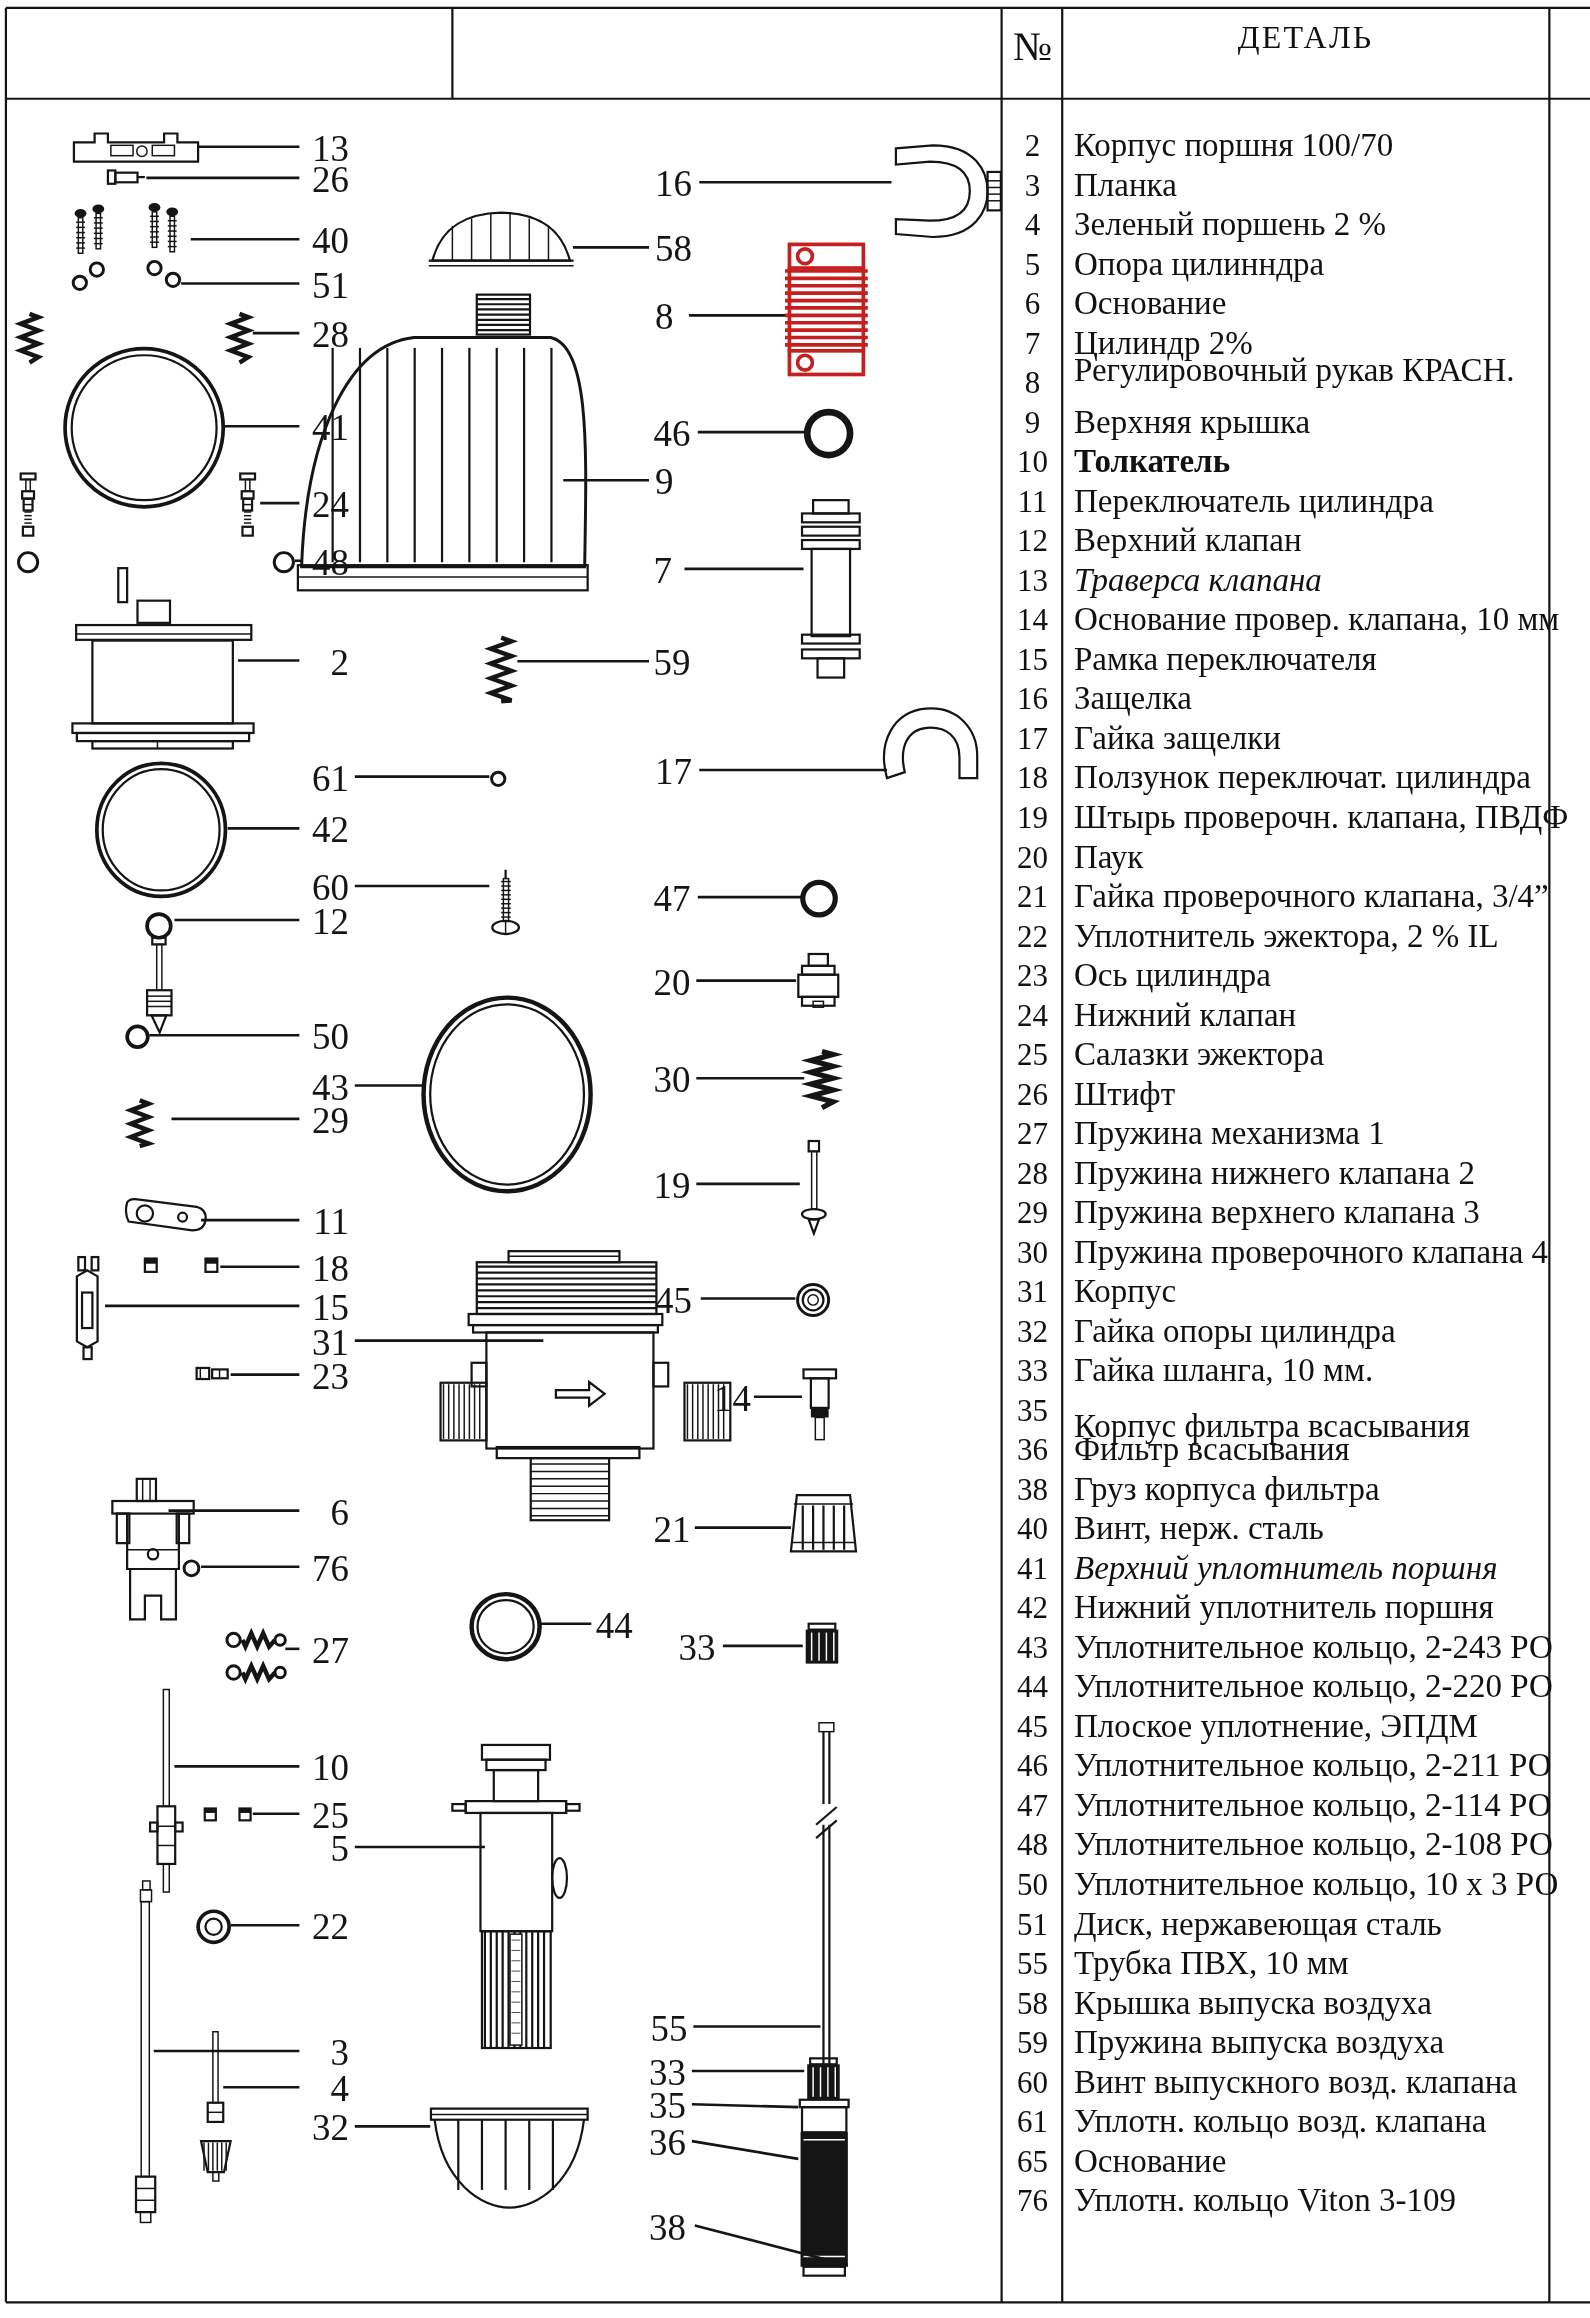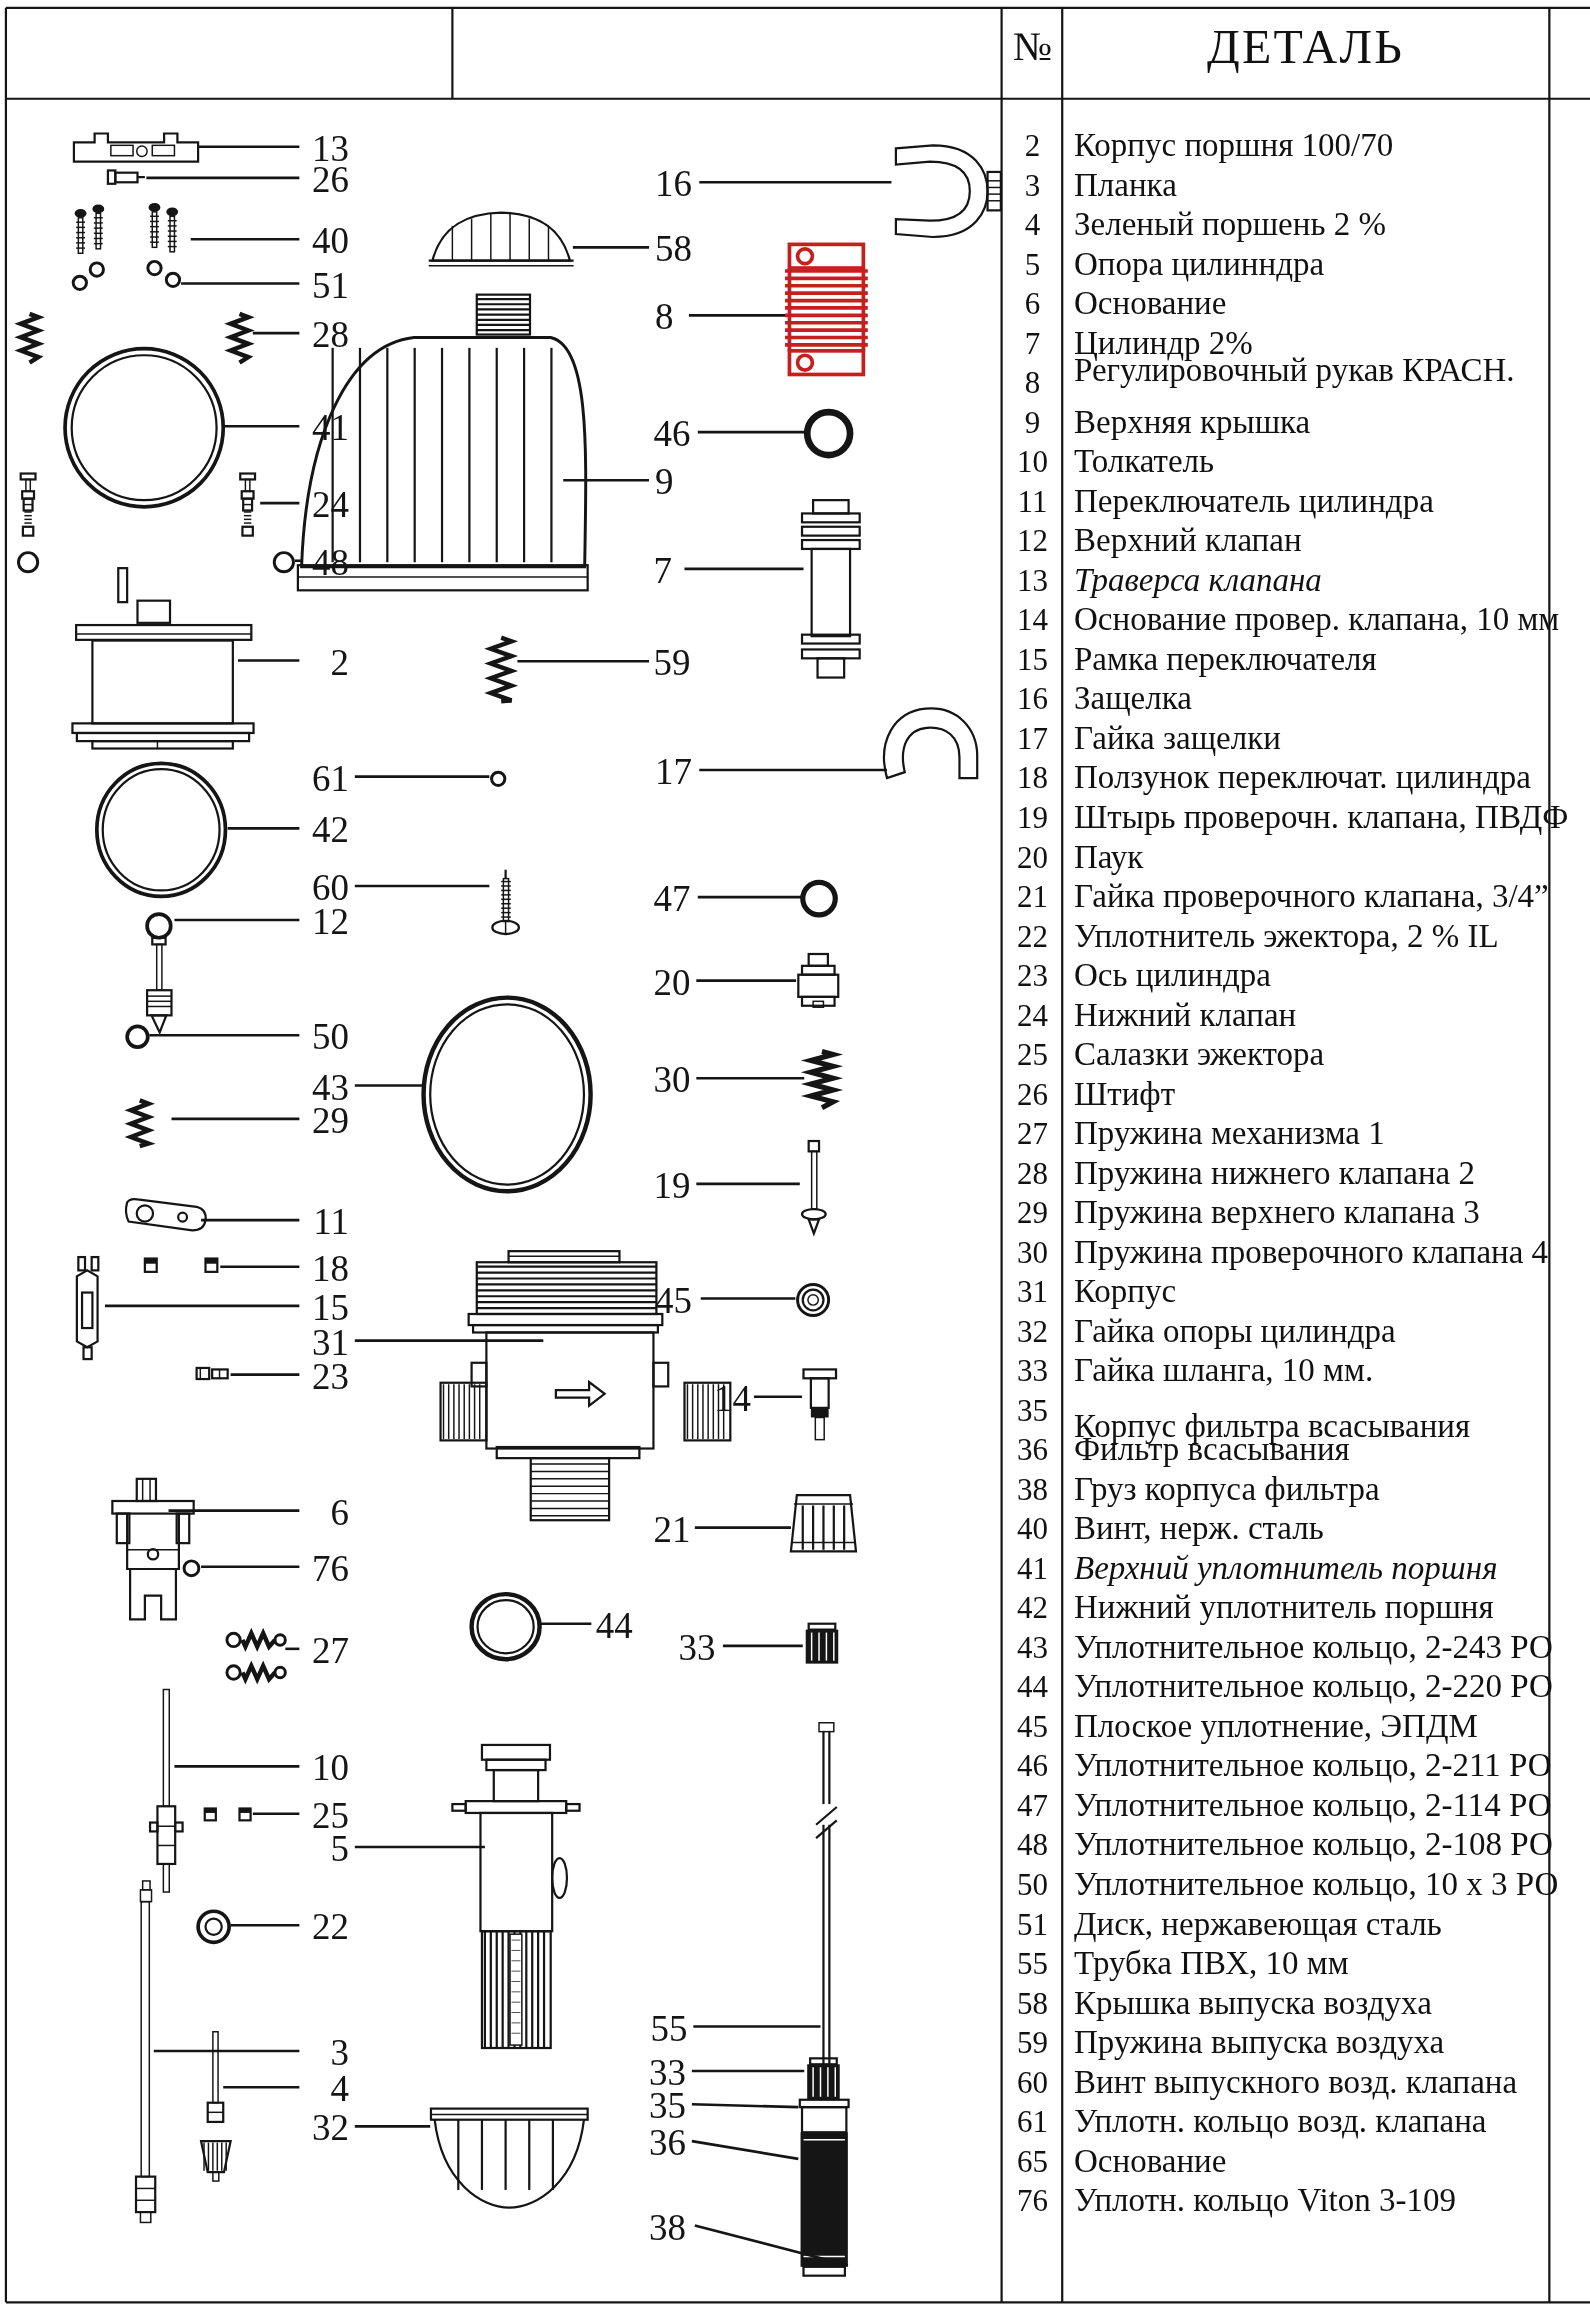--- a/index.html
+++ b/index.html
@@ -2,21 +2,21 @@
 <html style="font-size:12px"><head>
 <meta charset="utf-8">
 <style>
   html,body{margin:0;padding:0;background:#e8e8e8;}
   .page{position:relative;width:1590px;height:2319px;background:#ffffff;overflow:hidden;
         font-family:"Liberation Serif", serif;color:#111;}
   svg.diagram{position:absolute;left:0;top:0;width:1590px;height:2319px;}
   .hdr-num{position:absolute;left:1002px;top:22px;width:61px;text-align:center;
            font-size:41px;}
   .hdr-det{position:absolute;left:1062px;top:19px;width:487px;text-align:center;
-           font-size:48px;letter-spacing:2.2px;}
+           font-size:32px;letter-spacing:2.2px;}
   .row-num{position:absolute;width:59px;text-align:center;font-size:31px;line-height:37px;}
   .row-name{position:absolute;width:488px;font-size:33px;line-height:37px;white-space:nowrap;}
 </style>
 </head>
 <body>
 
 <div class="page">
 
   <svg class="diagram" id="diag" viewBox="0 0 2151 3136">
       <line x1="8" y1="10" x2="2151" y2="10" stroke="#151515" stroke-width="3" fill="none"></line>
@@ -522,21 +522,21 @@
       <div class="row-name" style="left: 1074px; top: 246px;">Опора цилинндра</div>
       <div class="row-num" style="left: 1003px; top: 285px;">6</div>
       <div class="row-name" style="left: 1074px; top: 285px;">Основание</div>
       <div class="row-num" style="left: 1003px; top: 325px;">7</div>
       <div class="row-name" style="left: 1074px; top: 325px;">Цилиндр 2%</div>
       <div class="row-num" style="left: 1003px; top: 364px;">8</div>
       <div class="row-name" style="left: 1074px; top: 352px;">Регулировочный рукав КРАСН.</div>
       <div class="row-num" style="left: 1003px; top: 404px;">9</div>
       <div class="row-name" style="left: 1074px; top: 404px;">Верхняя крышка</div>
       <div class="row-num" style="left: 1003px; top: 443px;">10</div>
-      <div class="row-name" style="left: 1074px; top: 443px;">Толкатель</div>
+      <div class="row-name" style="left: 1074px; top: 443px; font-weight: bold;">Толкатель</div>
       <div class="row-num" style="left: 1003px; top: 483px;">11</div>
       <div class="row-name" style="left: 1074px; top: 483px;">Переключатель цилиндра</div>
       <div class="row-num" style="left: 1003px; top: 522px;">12</div>
       <div class="row-name" style="left: 1074px; top: 522px;">Верхний клапан</div>
       <div class="row-num" style="left: 1003px; top: 562px;">13</div>
       <div class="row-name" style="left: 1074px; top: 562px; font-style: italic;">Траверса клапана</div>
       <div class="row-num" style="left: 1003px; top: 601px;">14</div>
       <div class="row-name" style="left: 1074px; top: 601px;">Основание  провер. клапана, 10 мм</div>
       <div class="row-num" style="left: 1003px; top: 641px;">15</div>
       <div class="row-name" style="left: 1074px; top: 641px;">Рамка переключателя</div>

